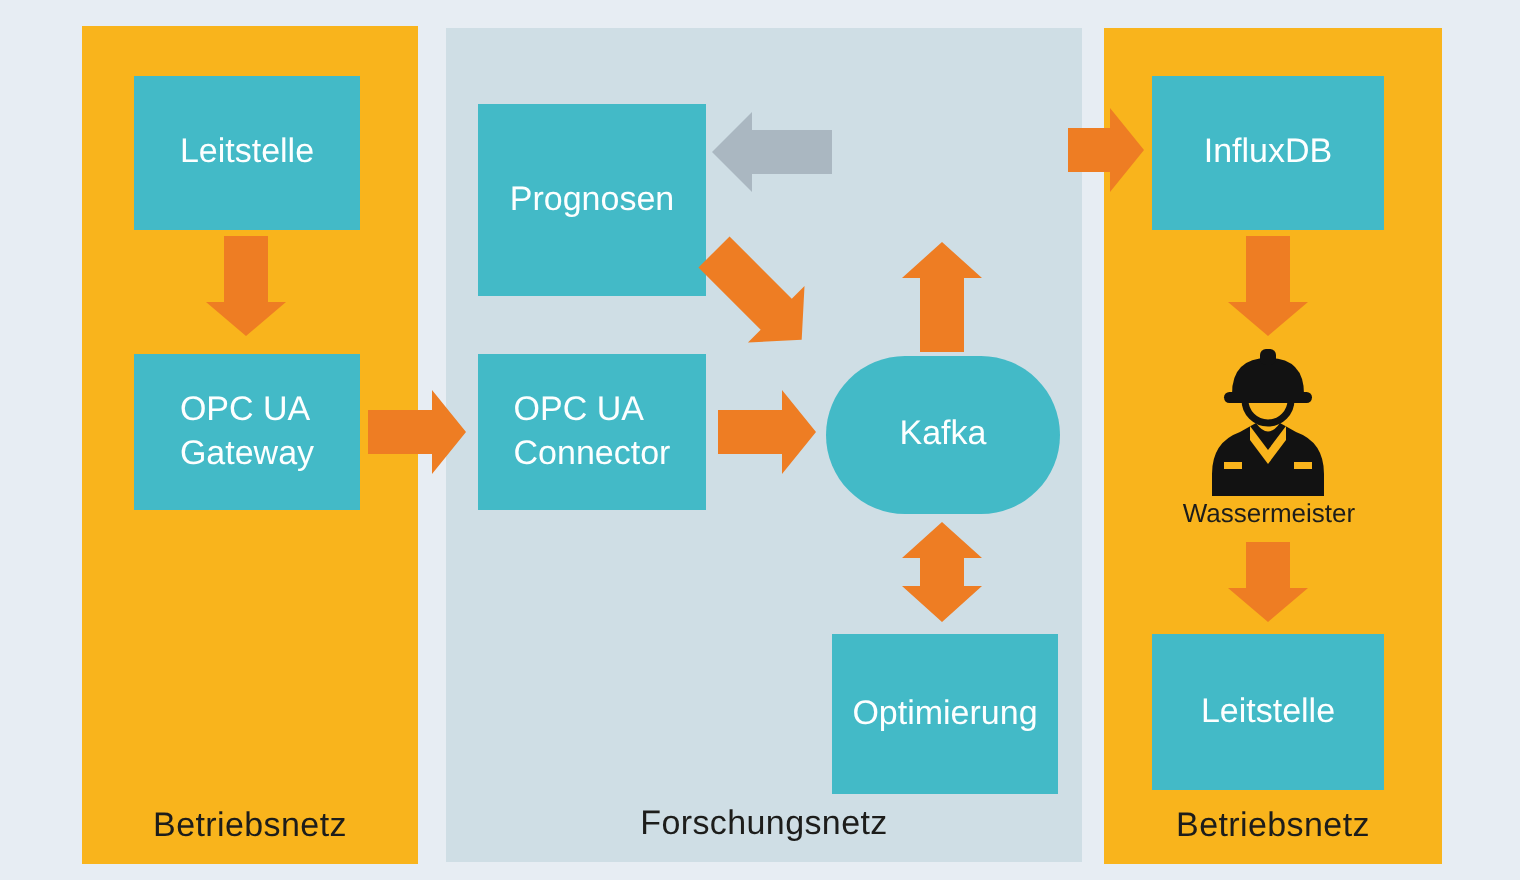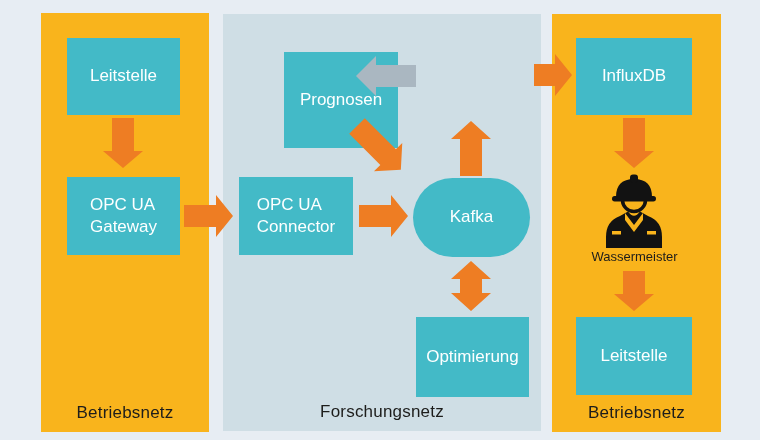--- a/index.html
+++ b/index.html
@@ -51,21 +51,21 @@
 
   <div class="zone orange" style="left:552px;top:14px;width:169px;height:418px;">
     <div class="zone-label">Betriebsnetz</div>
   </div>
 
   <div class="node" style="left:67px;top:38px;width:113px;height:77px;">Leitstelle</div>
 
   <div class="node" style="left:67px;top:177px;width:113px;height:78px;">OPC UA
 Gateway</div>
 
-  <div class="node" style="left:239px;top:52px;width:114px;height:96px;margin-left:45px;">Prognosen</div>
+  <div class="node" style="left:239px;top:52px;width:114px;height:96px;">Prognosen</div>
 
   <div class="node" style="left:239px;top:177px;width:114px;height:78px;">OPC UA
 Connector</div>
 
 
   <div class="node pill" style="left:413px;top:178px;width:117px;height:79px;">Kafka</div>
 
   <div class="node" style="left:416px;top:317px;width:113px;height:80px;">Optimierung</div>
 
   <div class="node" style="left:576px;top:38px;width:116px;height:77px;">InfluxDB</div>

